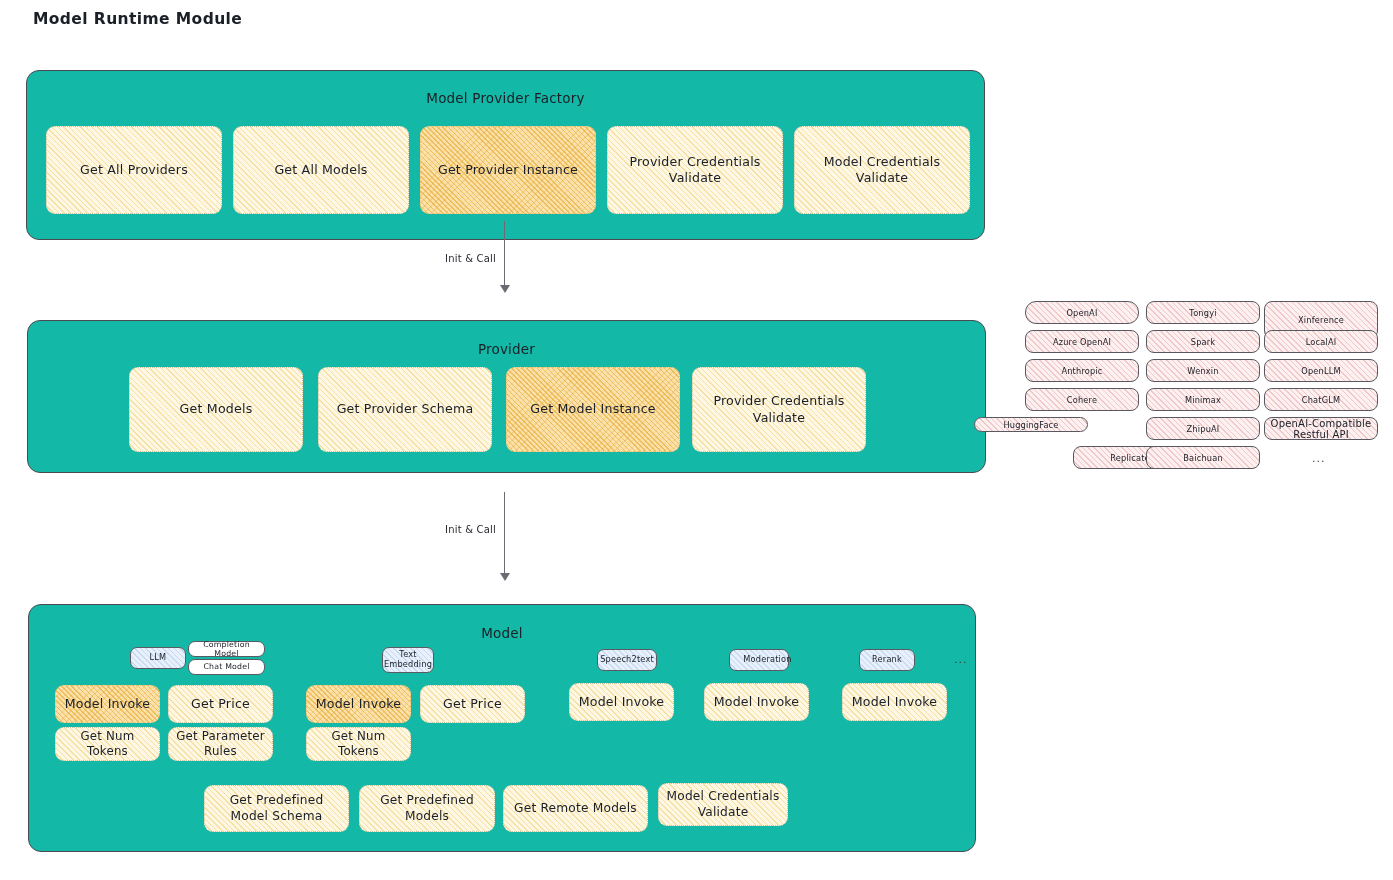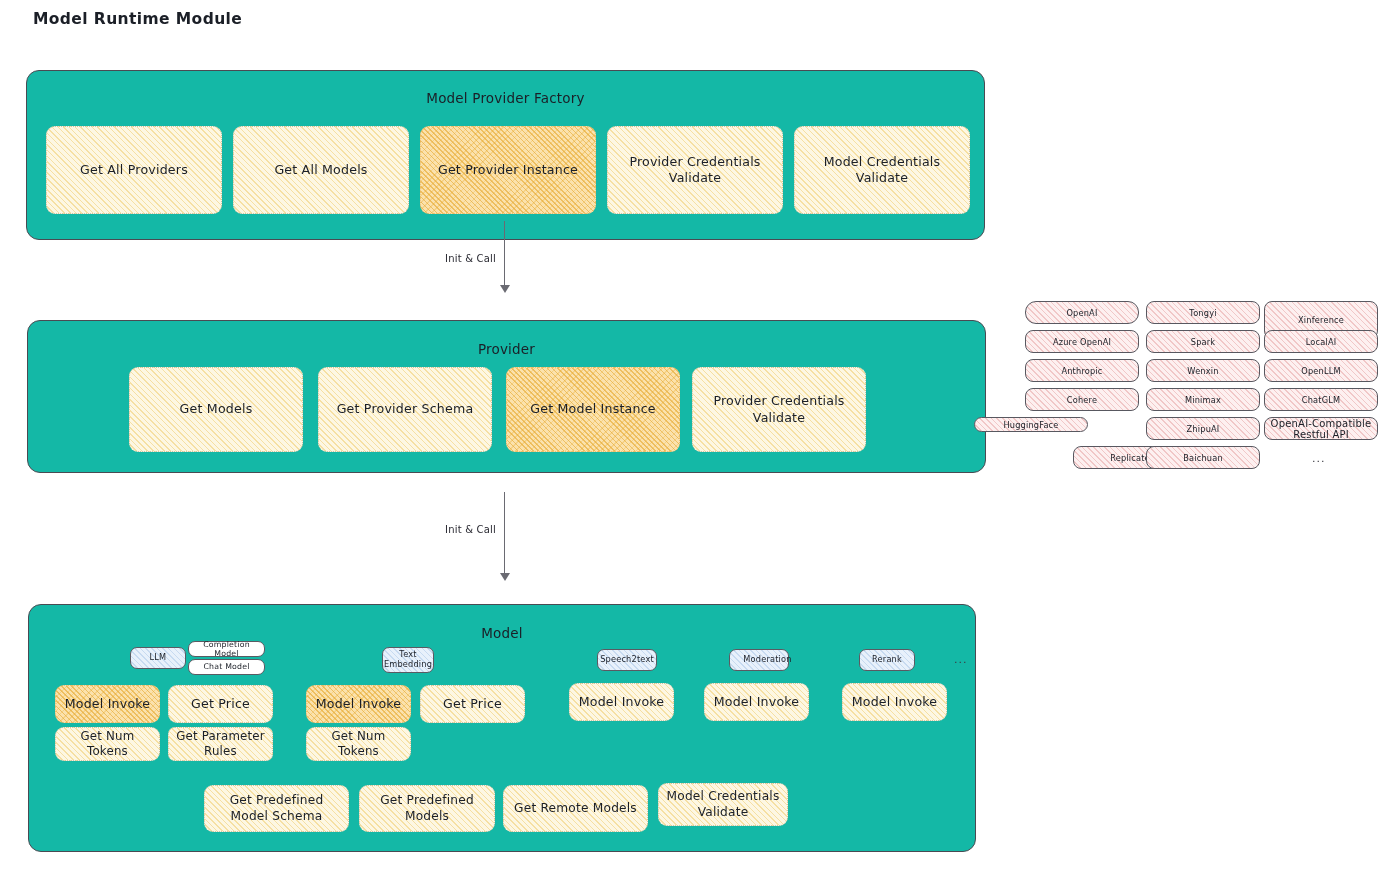--- a/index.html
+++ b/index.html
@@ -253,21 +253,21 @@
 
   <div class="container-title hand" style="top:20px;">Model</div>
 
   <div class="badge hand" style="left:101px; top:42px; width:56px; height:22px;">LLM</div>
   <div class="badge plain hand" style="left:159px; top:36px; width:77px; height:16px;">Completion Model</div>
   <div class="badge plain hand" style="left:159px; top:54px; width:77px; height:16px;">Chat Model</div>
 
   <div class="card hi hand" style="left:26px; top:80px; width:105px; height:38px;">Model Invoke</div>
   <div class="card hand" style="left:139px; top:80px; width:105px; height:38px;">Get Price</div>
   <div class="card hand" style="left:26px; top:122px; width:105px; height:34px; font-size:11.8px;">Get Num Tokens</div>
-  <div class="card hand" style="left:139px; top:122px; width:105px; height:34px; font-size:11.8px;border-radius:7px;">Get Parameter Rules</div>
+  <div class="card hand" style="left:139px; top:122px; width:105px; height:34px; font-size:11.8px;">Get Parameter Rules</div>
 
   <div class="badge hand" style="left:353px; top:42px; width:52px; height:26px;">Text Embedding</div>
 
   <div class="card hi hand" style="left:277px; top:80px; width:105px; height:38px;">Model Invoke</div>
   <div class="card hand" style="left:391px; top:80px; width:105px; height:38px;">Get Price</div>
   <div class="card hand" style="left:277px; top:122px; width:105px; height:34px; font-size:11.8px;">Get Num Tokens</div>
 
   <div class="badge hand" style="left:568px; top:44px; width:60px; height:22px;">Speech2text</div>
   <div class="card hand" style="left:540px; top:78px; width:105px; height:38px;">Model Invoke</div>
 

